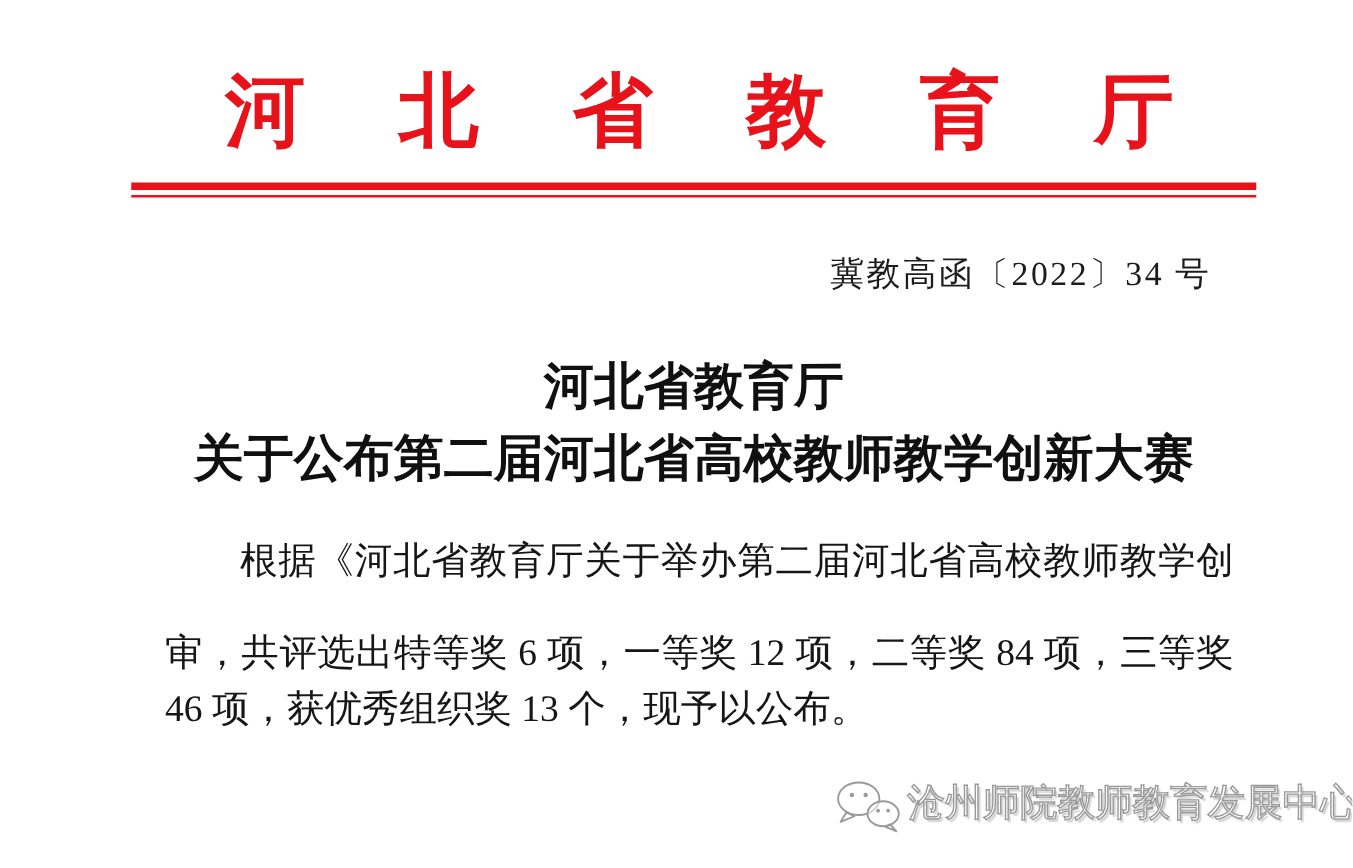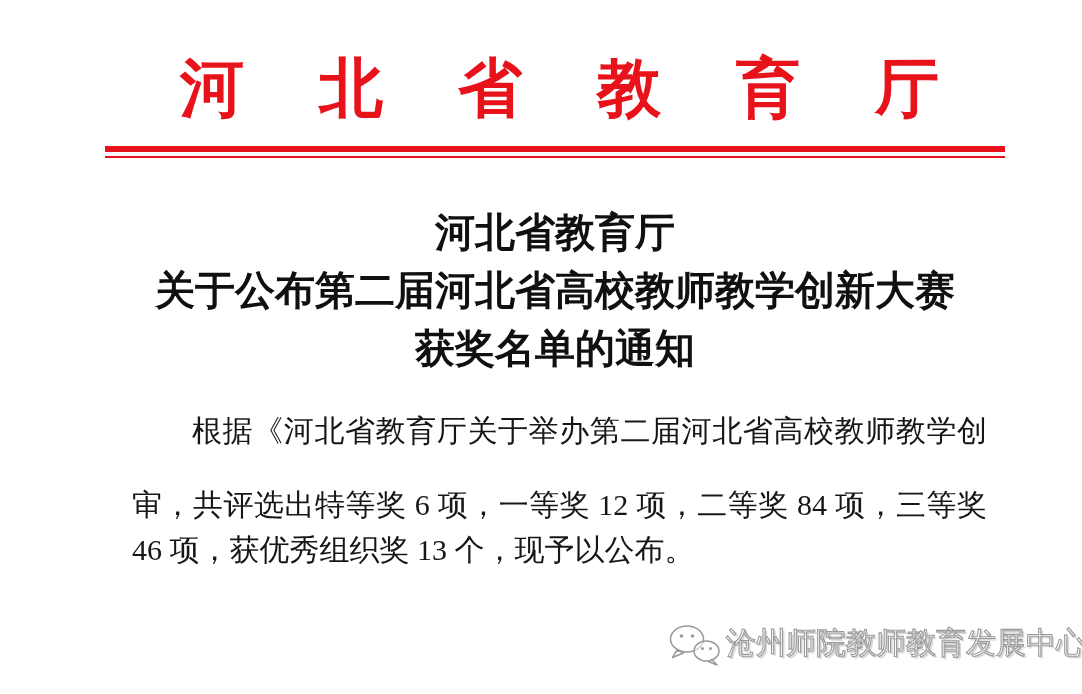--- a/index.html
+++ b/index.html
@@ -100,25 +100,25 @@
   <div class="content">
 
     <div class="letterhead">河北省教育厅</div>
 
     <div class="rule">
       <div class="rule-thick"></div>
       <div class="rule-gap"></div>
       <div class="rule-thin"></div>
     </div>
 
+    <div class="doc-number">冀教高函〔2022〕34 号</div>
 
     <div class="title">
       <div>河北省教育厅</div>
       <div>关于公布第二届河北省高校教师教学创新大赛</div>
-      <div>获奖名单的通知</div>
     </div>
 
     <div class="body-text">
       <div class="p-line p-indent">根据《河北省教育厅关于举办第二届河北省高校教师教学创</div>
       <div class="p-line">审，共评选出特等奖 6 项，一等奖 12 项，二等奖 84 项，三等奖</div>
       <div class="body-line">46 项，获优秀组织奖 13 个，现予以公布。</div>
     </div>
   </div>
 
   <div class="watermark">

